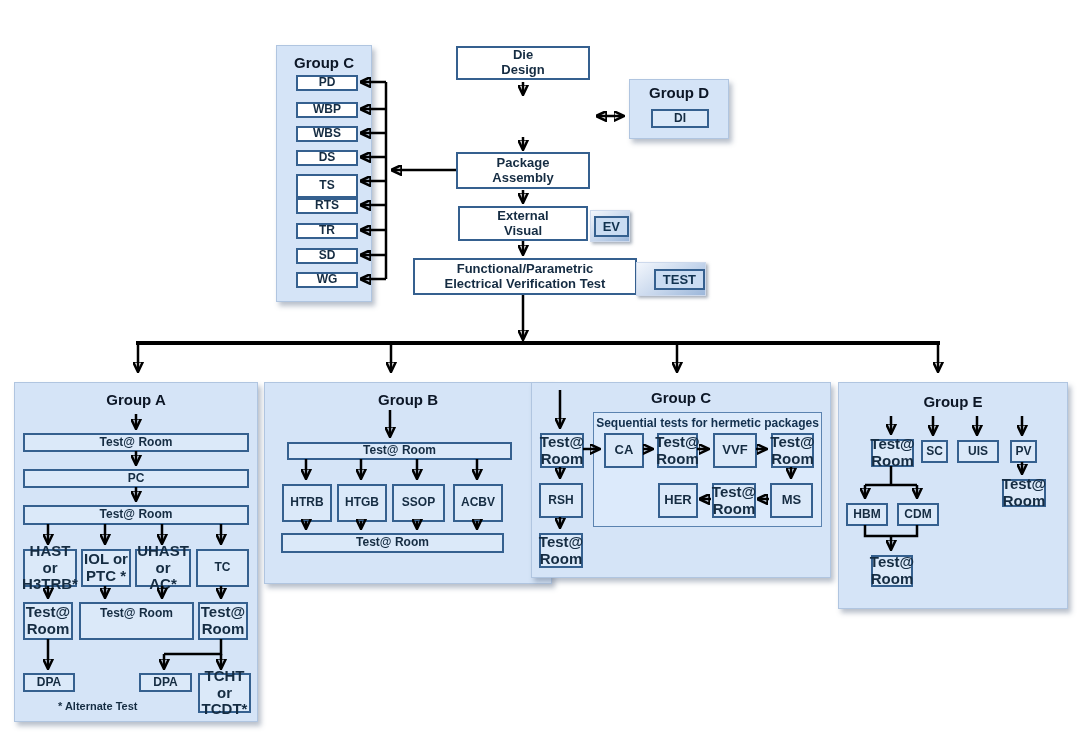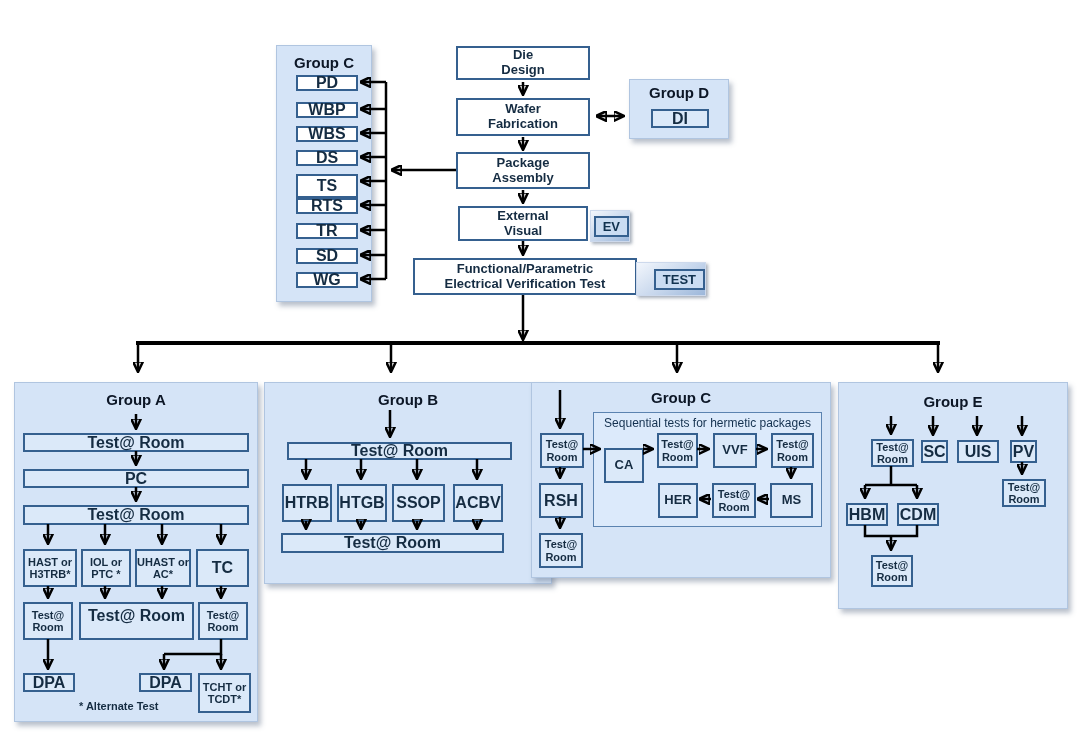--- a/index.html
+++ b/index.html
@@ -4,29 +4,29 @@
 <style>
   html,body{margin:0;padding:0;background:#ffffff;}
   #stage{position:relative;width:1080px;height:732px;background:#ffffff;overflow:hidden;
          font-family:"Liberation Sans",sans-serif;margin-top:24px;}
   .panel{position:absolute;background:#d5e4f7;border:1px solid #b0c5e0;
          box-shadow:3px 4px 5px rgba(100,115,140,.45);box-sizing:border-box;}
   .panel-title{position:absolute;left:0;right:0;text-align:center;
          font-weight:bold;font-size:15px;color:#0c1626;}
   .box{position:absolute;display:flex;align-items:center;justify-content:center;
        text-align:center;background:#dbe9f9;border:2px solid #35608f;
-       font-weight:bold;font-size:16px;line-height:1.12;color:#152c42;
+       font-weight:bold;font-size:12px;line-height:1.12;color:#152c42;
        white-space:pre-line;box-sizing:border-box;}
   .white{background:#ffffff;}
   .f13{font-size:13px;}
-  .f11{font-size:11px;}
+  .f11{font-size:15px;}
   .top-al{align-items:flex-start;padding-top:3px;}
   .sub-panel{position:absolute;background:#dceafb;border:1.5px solid #5b83b0;box-sizing:border-box;}
   .sub-label{position:absolute;left:0;right:0;top:3px;text-align:center;
-       font-weight:normal;font-size:12px;color:#13304e;}
+       font-weight:bold;font-size:12px;color:#13304e;}
   .badge{position:absolute;background:linear-gradient(145deg,#f2f6fc 0%,#c6d6ec 55%,#9cb7da 100%);
        border:1px solid #cdd9ec;box-shadow:2px 2px 3px rgba(80,95,120,.5);
        display:flex;align-items:center;justify-content:flex-end;box-sizing:border-box;}
   .badge-inner{background:#cadcf2;border:2px solid #35608f;font-weight:bold;font-size:13px;
        color:#11324f;padding:0 7px;line-height:17px;box-sizing:border-box;}
   .footnote{position:absolute;font-weight:bold;font-size:11px;color:#152c42;}
   .caption{position:absolute;font-weight:bold;font-size:18px;color:#000;
        text-decoration:underline;white-space:pre;}
   #connectors{position:absolute;left:0;top:0;width:1080px;height:732px;pointer-events:none;}
   #connectors line,#connectors path{stroke:#000;stroke-width:2.5;fill:none;}
@@ -50,22 +50,20 @@
     <div class="box white" style="left:19px;top:226px;width:62px;height:16px">WG</div>
   </div>
 
   <div class="panel" style="left:629px;top:55px;width:100px;height:60px">
     <div class="panel-title" style="top:4px">Group D</div>
     <div class="box" style="left:21px;top:29px;width:58px;height:19px">DI</div>
   </div>
 
   <div class="box white f13" style="left:456px;top:22px;width:134px;height:34px">Die
 Design</div>
-  <div class="box white f13" style="left:456px;top:74px;width:134px;height:38px">Wafer
-Fabrication</div>
   <div class="box white f13" style="left:456px;top:128px;width:134px;height:37px">Package
 Assembly</div>
   <div class="box white f13" style="left:458px;top:182px;width:130px;height:35px">External
 Visual</div>
   <div class="box white f13" style="left:413px;top:234px;width:224px;height:37px">Functional/Parametric
 Electrical Verification Test</div>
 
   <div class="badge" style="left:590px;top:186px;width:40px;height:32px">
     <span class="badge-inner">EV</span>
   </div>
@@ -87,21 +85,21 @@
     <div class="box" style="left:181px;top:166px;width:53px;height:38px">TC</div>
     <div class="box f11" style="left:8px;top:219px;width:50px;height:38px">Test@
 Room</div>
     <div class="box top-al" style="left:64px;top:219px;width:115px;height:38px">Test@ Room</div>
     <div class="box f11" style="left:183px;top:219px;width:50px;height:38px">Test@
 Room</div>
     <div class="box" style="left:8px;top:290px;width:52px;height:19px">DPA</div>
     <div class="box" style="left:124px;top:290px;width:53px;height:19px">DPA</div>
     <div class="box f11" style="left:183px;top:290px;width:53px;height:40px">TCHT or
 TCDT*</div>
-    <div class="footnote" style="left:64px;top:317px">* Alternate Test</div>
+    <div class="footnote" style="left:43px;top:317px">* Alternate Test</div>
   </div>
 
   <div class="panel" style="left:264px;top:358px;width:288px;height:202px">
     <div class="panel-title" style="top:8px">Group B</div>
     <div class="box" style="left:22px;top:59px;width:225px;height:18px">Test@ Room</div>
     <div class="box" style="left:17px;top:101px;width:50px;height:38px">HTRB</div>
     <div class="box" style="left:72px;top:101px;width:50px;height:38px">HTGB</div>
     <div class="box" style="left:127px;top:101px;width:53px;height:38px">SSOP</div>
     <div class="box" style="left:188px;top:101px;width:50px;height:38px">ACBV</div>
     <div class="box" style="left:16px;top:150px;width:223px;height:20px">Test@ Room</div>
@@ -110,21 +108,21 @@
   <div class="panel" style="left:531px;top:358px;width:300px;height:196px">
     <div class="panel-title" style="top:6px">Group C</div>
     <div class="sub-panel" style="left:61px;top:29px;width:229px;height:115px">
       <div class="sub-label">Sequential tests for hermetic packages</div>
     </div>
     <div class="box f11" style="left:8px;top:50px;width:44px;height:35px">Test@
 Room</div>
     <div class="box" style="left:7px;top:100px;width:44px;height:35px">RSH</div>
     <div class="box f11" style="left:7px;top:150px;width:44px;height:35px">Test@
 Room</div>
-    <div class="box f13" style="left:72px;top:65px;width:40px;height:35px">CA</div>
+    <div class="box f13" style="left:72px;top:50px;width:40px;height:35px">CA</div>
     <div class="box f11" style="left:125px;top:50px;width:41px;height:35px">Test@
 Room</div>
     <div class="box f13" style="left:181px;top:50px;width:44px;height:35px">VVF</div>
     <div class="box f11" style="left:239px;top:50px;width:43px;height:35px">Test@
 Room</div>
     <div class="box f13" style="left:126px;top:100px;width:40px;height:35px">HER</div>
     <div class="box f11" style="left:180px;top:100px;width:44px;height:35px">Test@
 Room</div>
     <div class="box f13" style="left:238px;top:100px;width:43px;height:35px">MS</div>
   </div>

